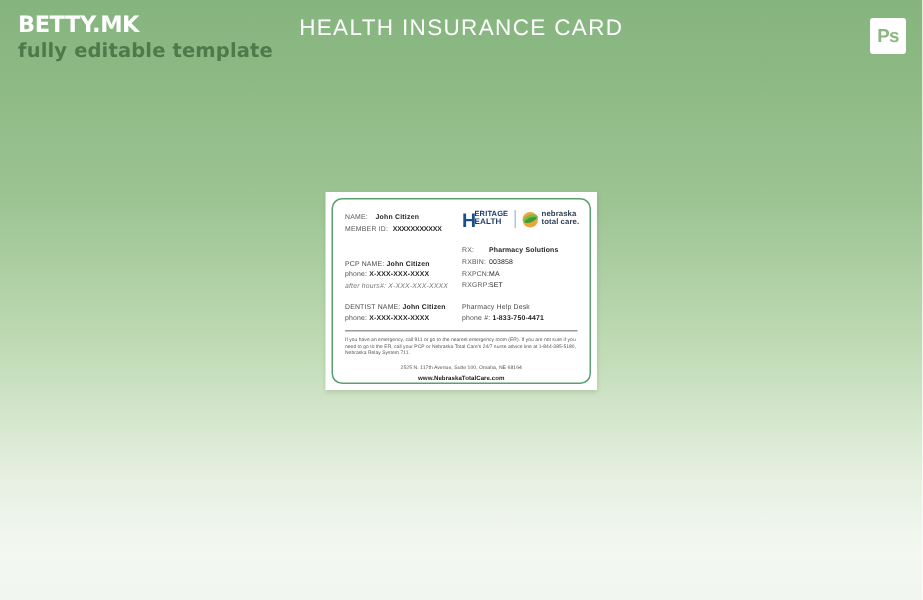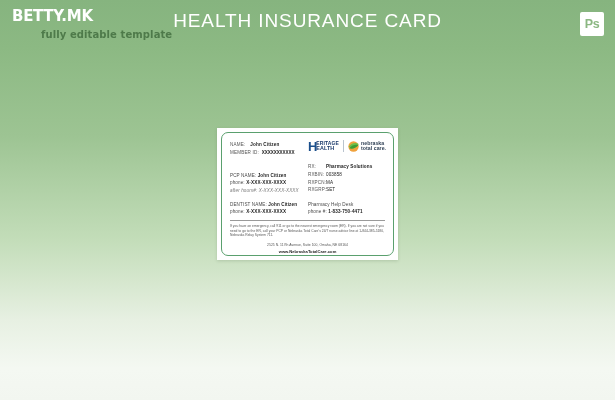--- a/index.html
+++ b/index.html
@@ -42,36 +42,35 @@
   .brand-name {
     font-family: "DejaVu Sans", sans-serif;
     font-size: 15px;
     font-weight: bold;
     letter-spacing: -0.3px;
     color: #ffffff;
     line-height: 16px;
   }
   .brand-sub {
     font-family: "DejaVu Sans", sans-serif;
-    font-size: 10px;
+    font-size: 13px;
     font-weight: bold;
     color: #4e7a4a;
     letter-spacing: 0.1px;
     margin-top: 6px;
     line-height: 10px;
-    margin-left: 29px;
   }
 
   .page-title {
     position: absolute;
     left: 0; top: 10px;
     width: 615px;
     text-align: center;
     font-family: "Liberation Sans", sans-serif;
-    font-size: 19px;
+    font-size: 15px;
     font-weight: normal;
     letter-spacing: 0.9px;
     color: #ffffff;
   }
 
   .ps-badge {
     position: absolute;
     right: 11px;
     top: 12px;
     width: 24px;

